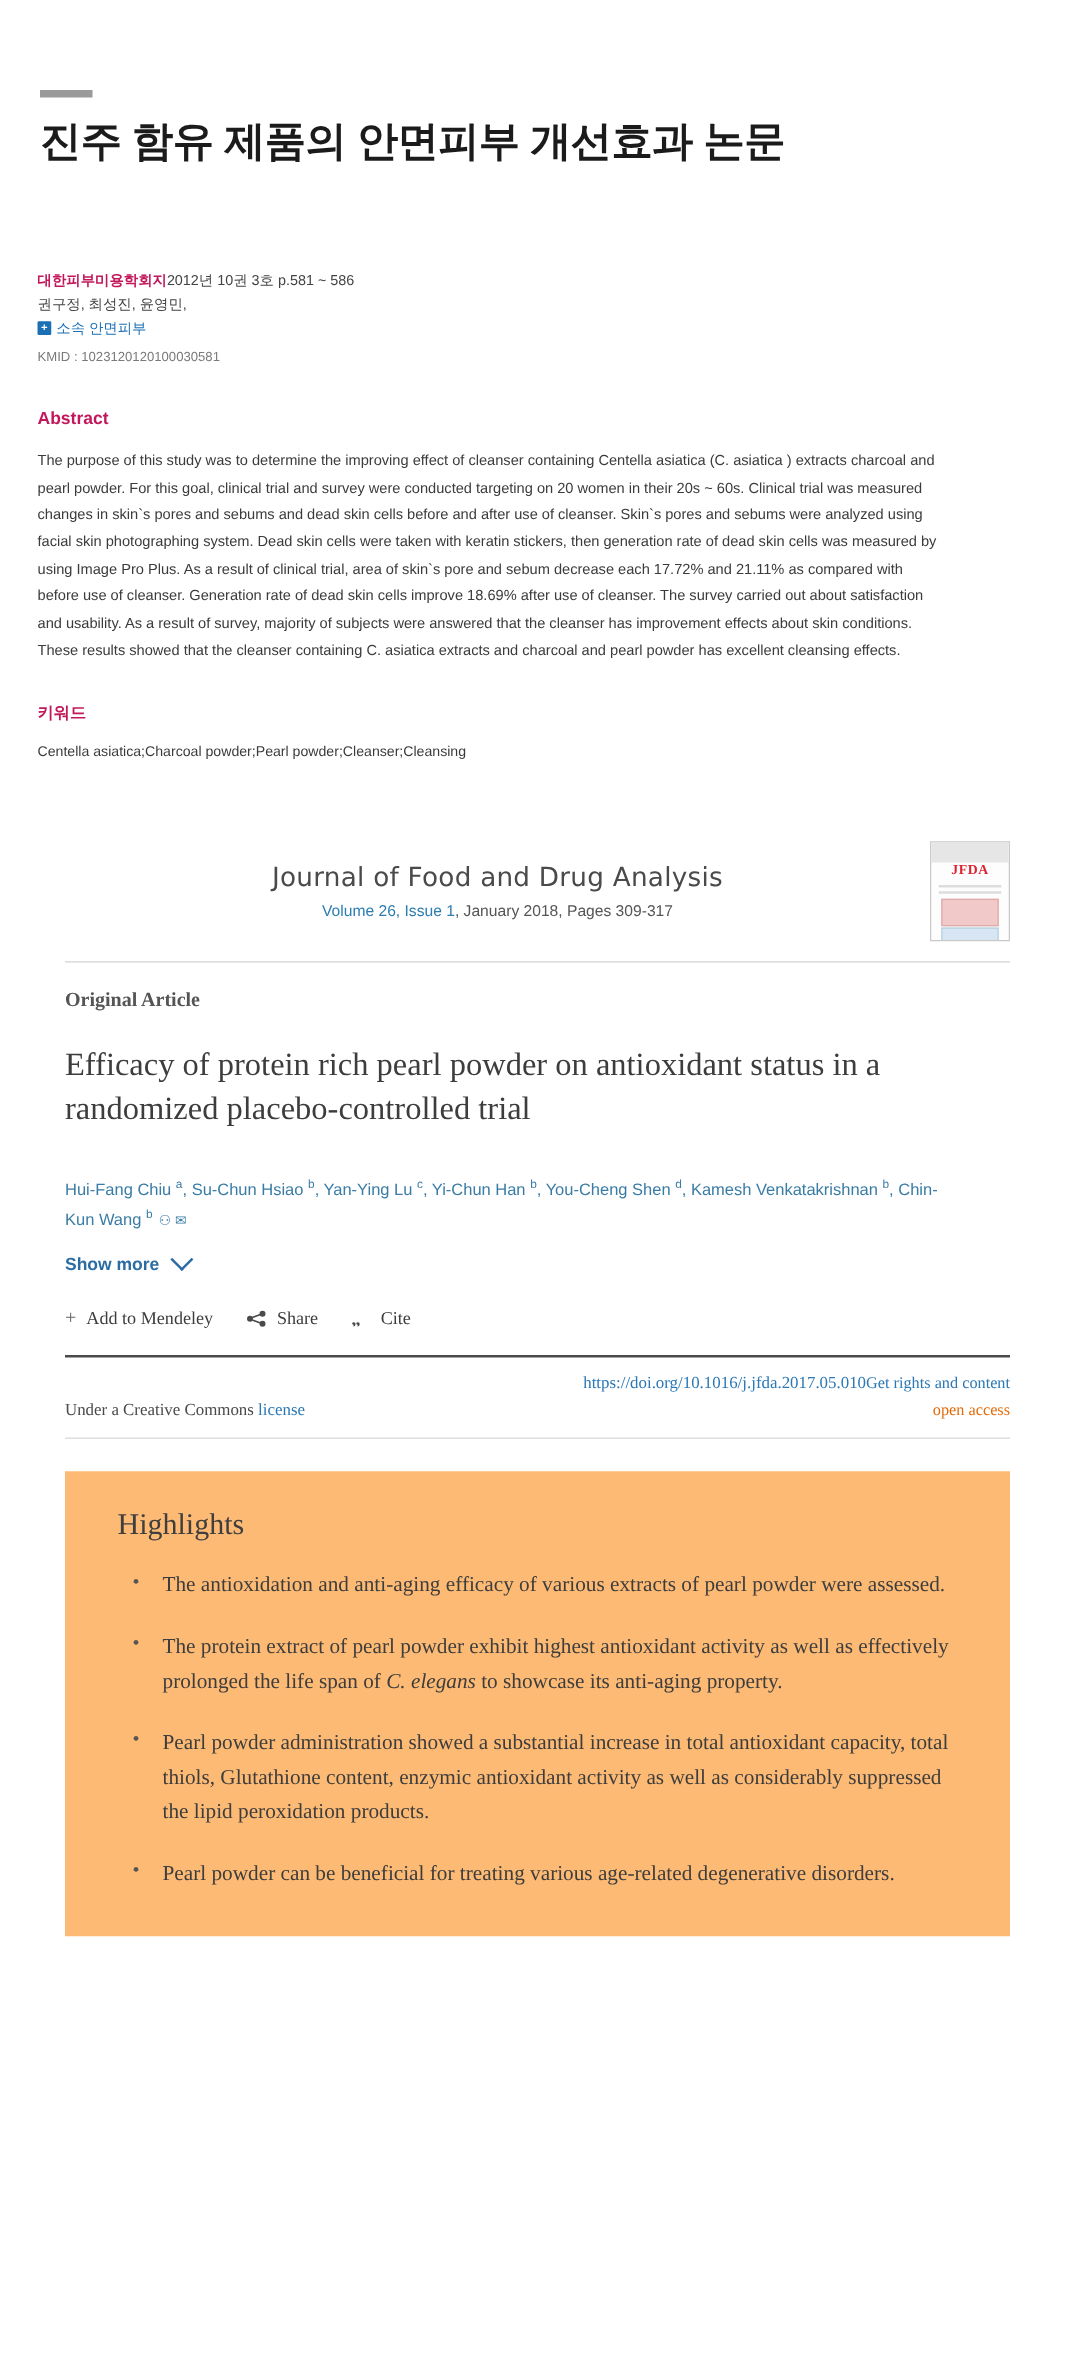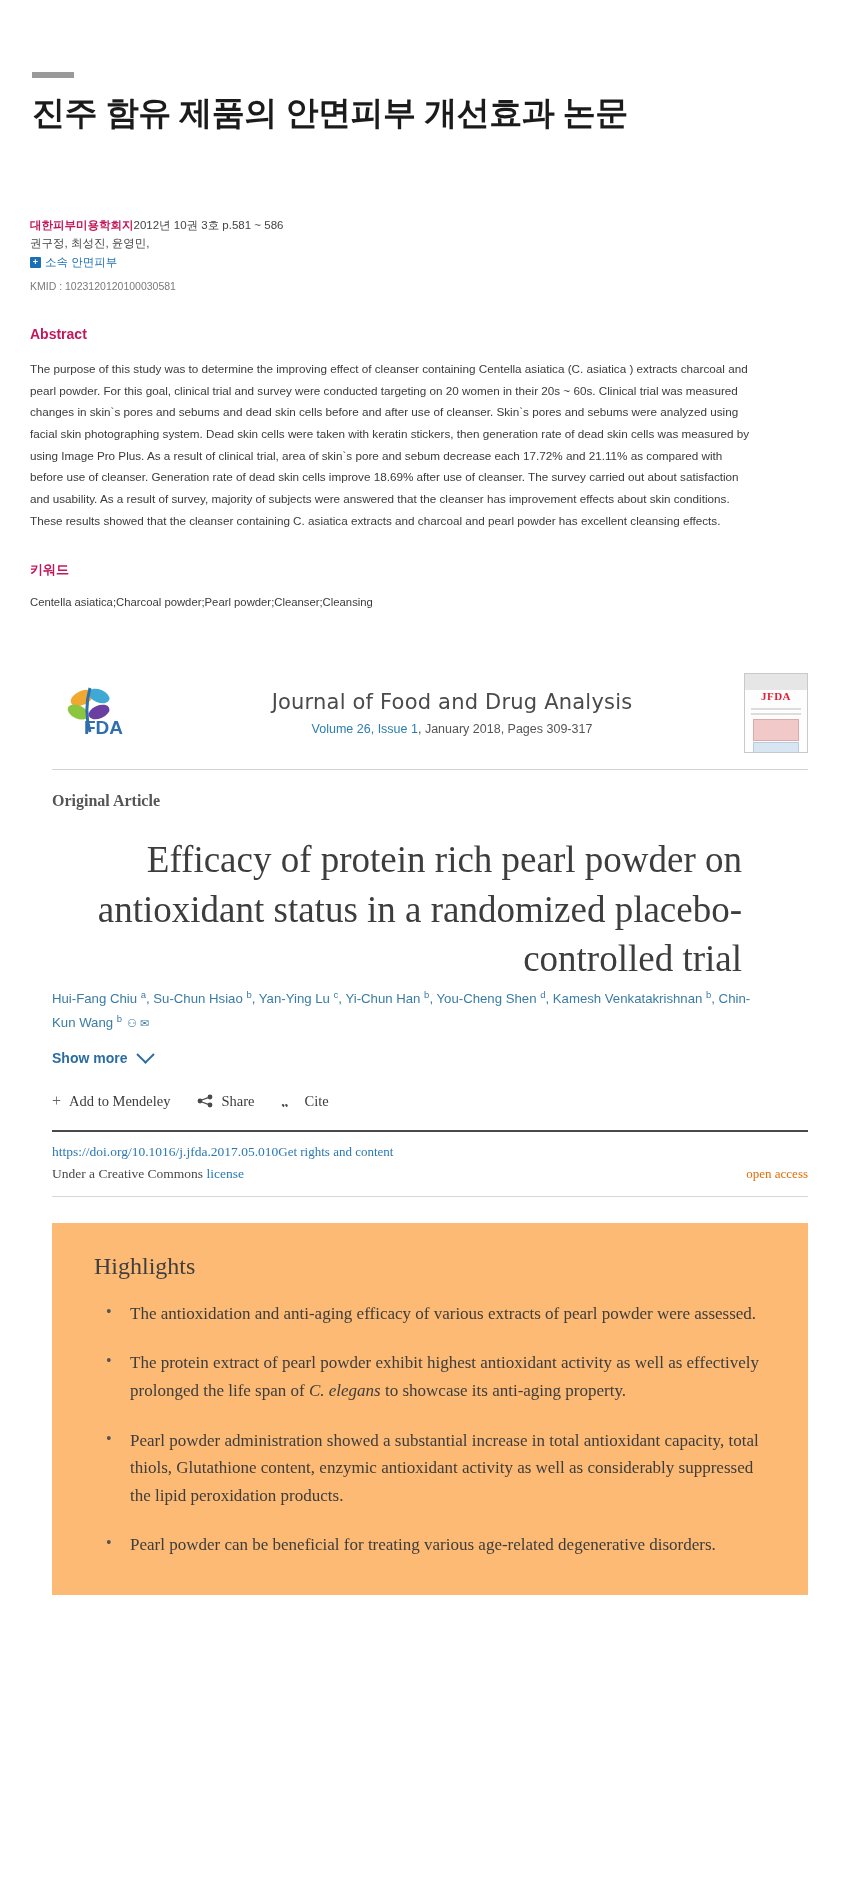--- a/index.html
+++ b/index.html
@@ -208,27 +208,26 @@
   }
   .art-type {
     font-family: "Liberation Serif", serif;
     font-size: 16px;
     color: #555;
     margin-bottom: 25px;
     font-weight: bold;
   }
   .art-title {
     font-family: "Liberation Serif", serif;
-    font-size: 37px;
+    font-size: 26px;
     line-height: 1.33;
     color: #3d3d3d;
     font-weight: 400;
-    margin: 0 0 4px 0;
+    margin: 0 0 36px 0;
     max-width: 690px;
-    text-align: right;
   }
   .authors {
     font-size: 13.2px;
     color: #3a7ca5;
     line-height: 1.75;
     max-width: 700px;
   }
   .authors .au {
     cursor: pointer;
   }
@@ -278,21 +277,21 @@
     line-height: 1;
   }
   .ic-share svg, .ic-cite svg { display:block; }
 
   .rule-dark {
     border-top: 2px solid #4a4a4a;
     margin: 20px 0 12px 0;
   }
   .doi-row {
     display: flex;
-    justify-content: flex-start;
+    justify-content: flex-end;
     align-items: baseline;
     font-family: "Liberation Serif", serif;
   }
   .doi {
     font-size: 13.5px;
     color: #2b78b5;
     cursor: pointer;
   }
   .rights {
     font-size: 13px;
@@ -392,30 +391,20 @@
     <div class="section-h">Abstract</div>
     <div class="abstract-body">The purpose of this study was to determine the improving effect of cleanser containing Centella asiatica (C. asiatica ) extracts charcoal and pearl powder. For this goal, clinical trial and survey were conducted targeting on 20 women in their 20s ~ 60s. Clinical trial was measured changes in skin`s pores and sebums and dead skin cells before and after use of cleanser. Skin`s pores and sebums were analyzed using facial skin photographing system. Dead skin cells were taken with keratin stickers, then generation rate of dead skin cells was measured by using Image Pro Plus. As a result of clinical trial, area of skin`s pore and sebum decrease each 17.72% and 21.11% as compared with before use of cleanser. Generation rate of dead skin cells improve 18.69% after use of cleanser. The survey carried out about satisfaction and usability. As a result of survey, majority of subjects were answered that the cleanser has improvement effects about skin conditions. These results showed that the cleanser containing C. asiatica extracts and charcoal and pearl powder has excellent cleansing effects.</div>
 
     <div class="keywords-h">키워드</div>
     <div class="keywords-body">Centella asiatica;Charcoal powder;Pearl powder;Cleanser;Cleansing</div>
   </div>
 
   <div class="card">
 
     <div class="card-head">
-      <div class="fda-logo">
-        <svg width="108" height="62" viewBox="0 0 108 62">
-          <ellipse cx="30" cy="16" rx="12" ry="7" fill="#f0a830" transform="rotate(-25 30 16)"></ellipse>
-          <ellipse cx="47" cy="14" rx="11" ry="6.5" fill="#3fa9d6" transform="rotate(22 47 14)"></ellipse>
-          <ellipse cx="26" cy="30" rx="11" ry="6.5" fill="#8cc63f" transform="rotate(25 26 30)"></ellipse>
-          <ellipse cx="47" cy="30" rx="11" ry="6.5" fill="#6a3fa0" transform="rotate(-22 47 30)"></ellipse>
-          <path d="M38 6 C 34 20, 34 36, 38 50" stroke="#2f6fae" stroke-width="3" fill="none"></path>
-          <text x="32" y="52" font-family="Liberation Sans, sans-serif" font-size="19" font-weight="bold" fill="#2f6fae">FDA</text>
-        </svg>
-      </div>
 
       <div class="journal-center">
         <div class="jfda-title">Journal of Food and Drug Analysis</div>
         <div class="jfda-issue">
           <span class="lnk">Volume 26, Issue 1</span><span>, January 2018, Pages 309-317</span>
         </div>
       </div>
 
       <div class="cover-thumb">
         <div class="ct-band"></div>

